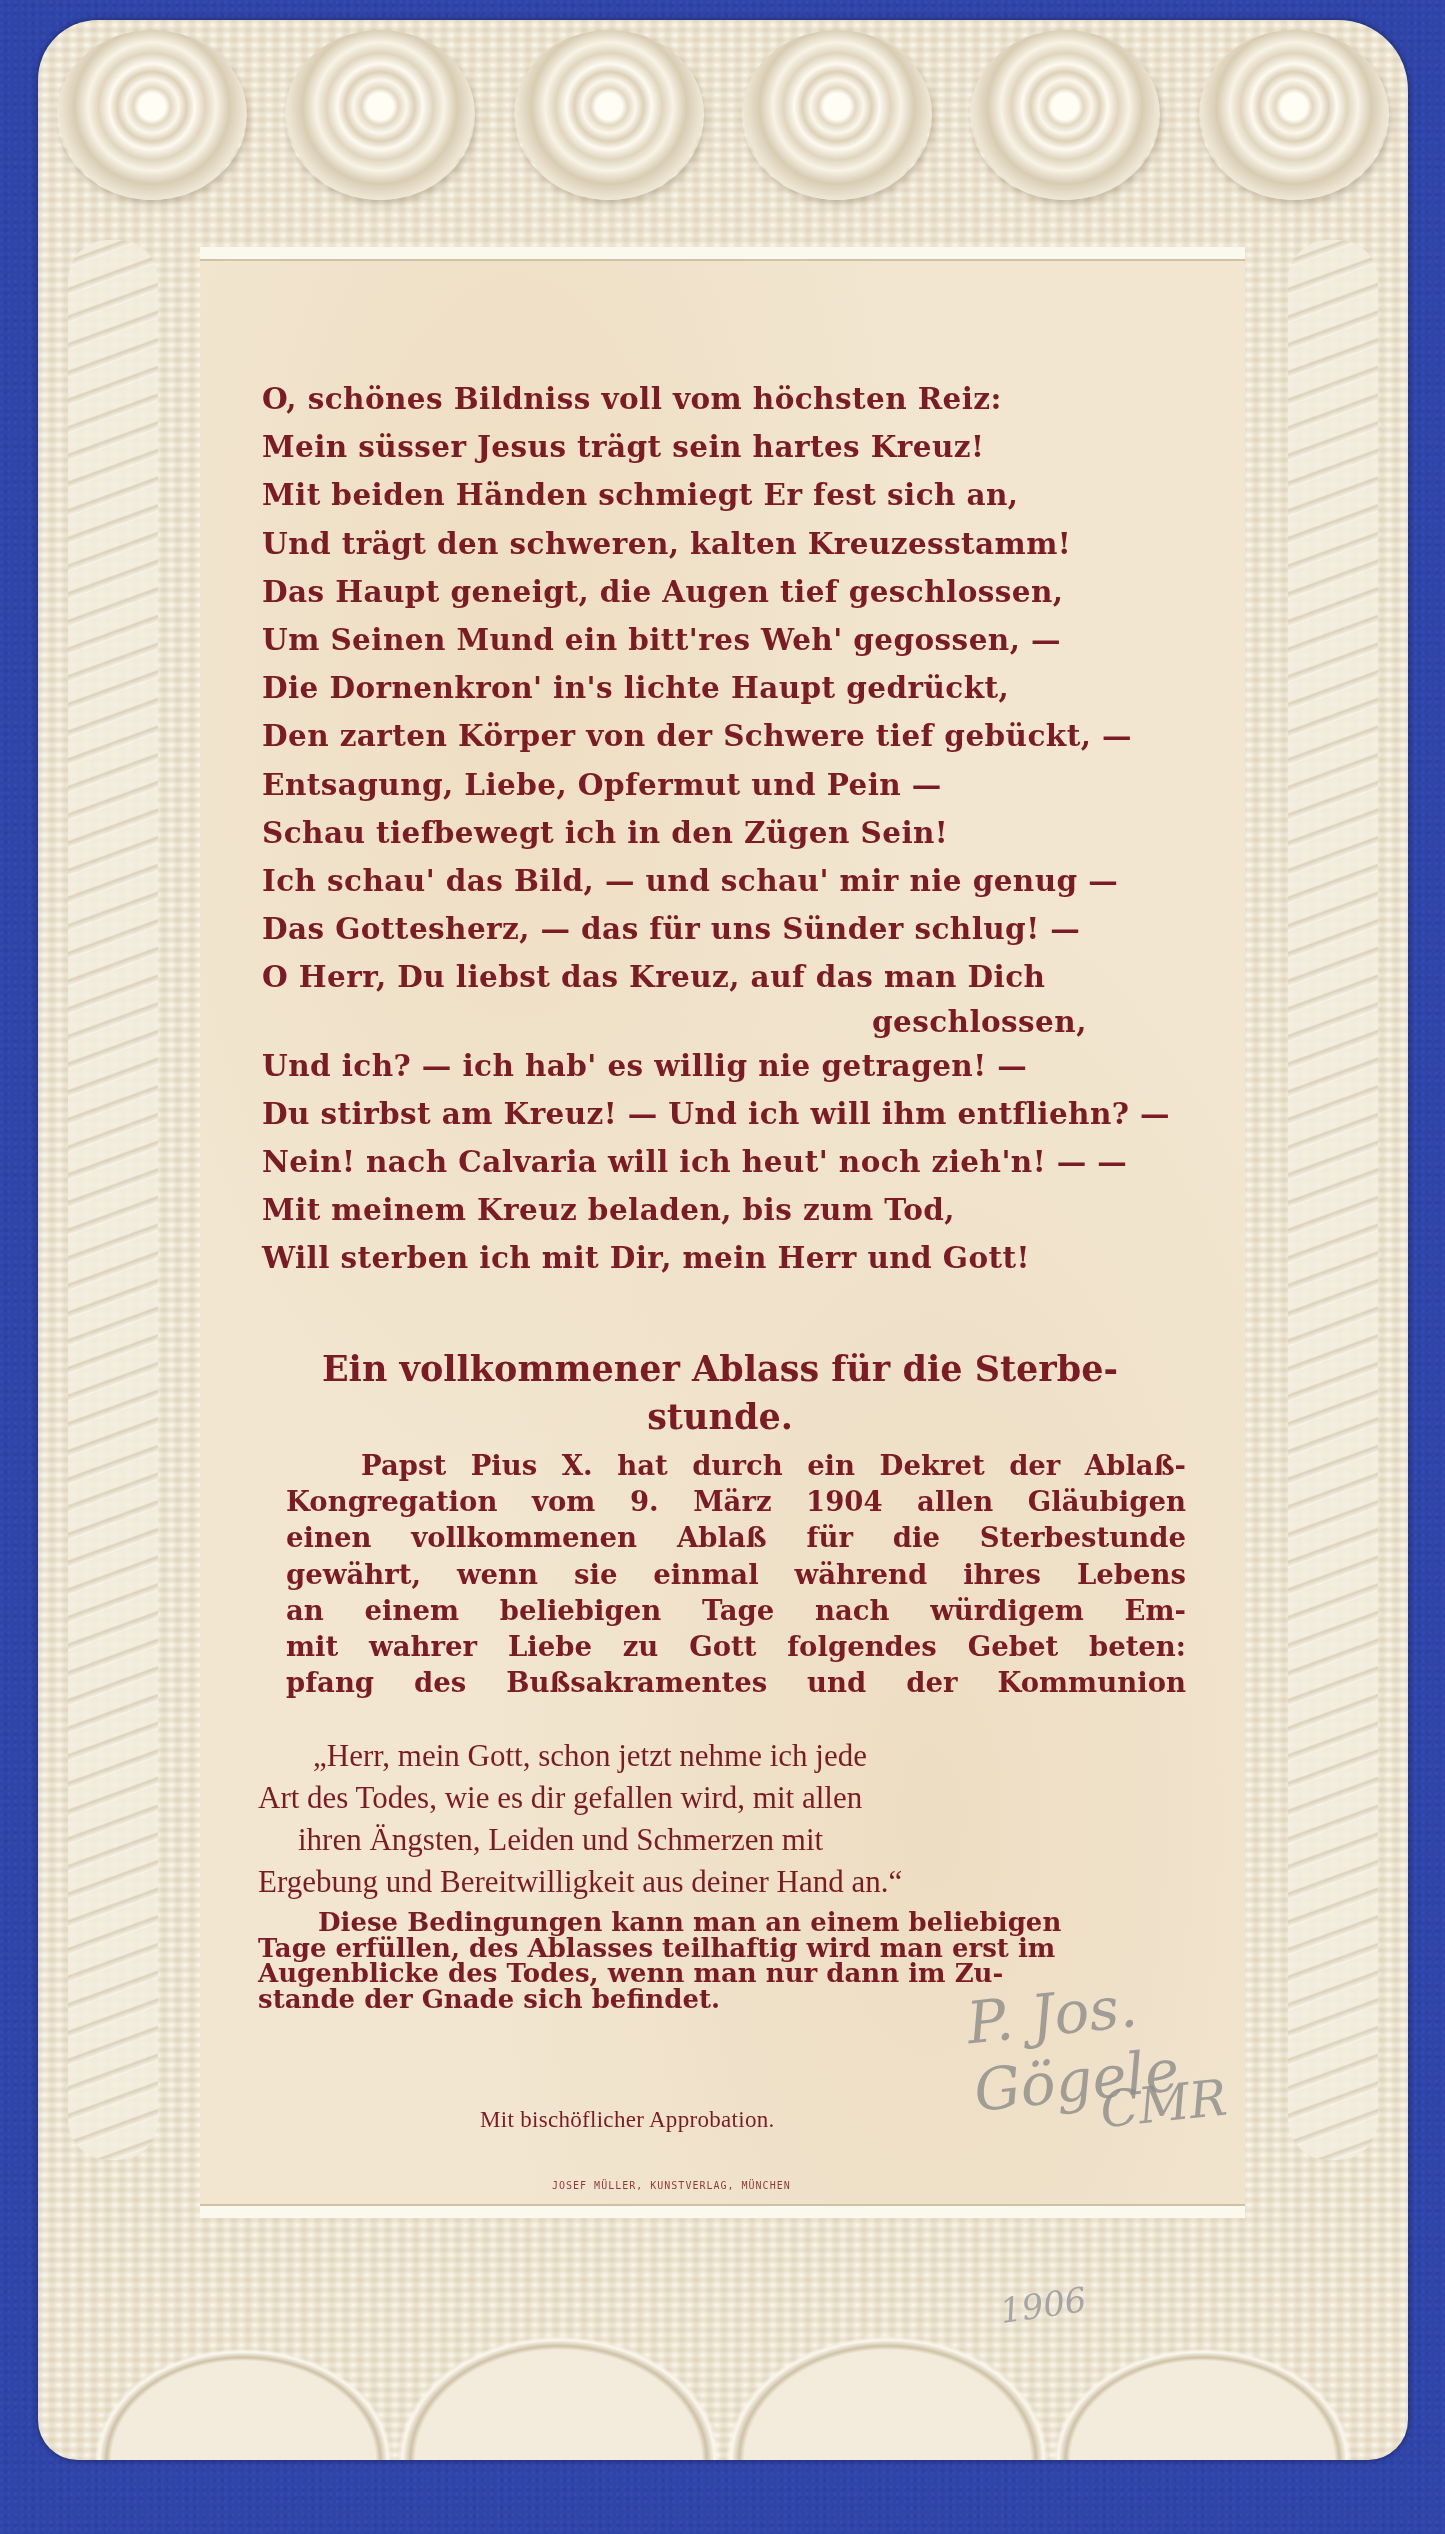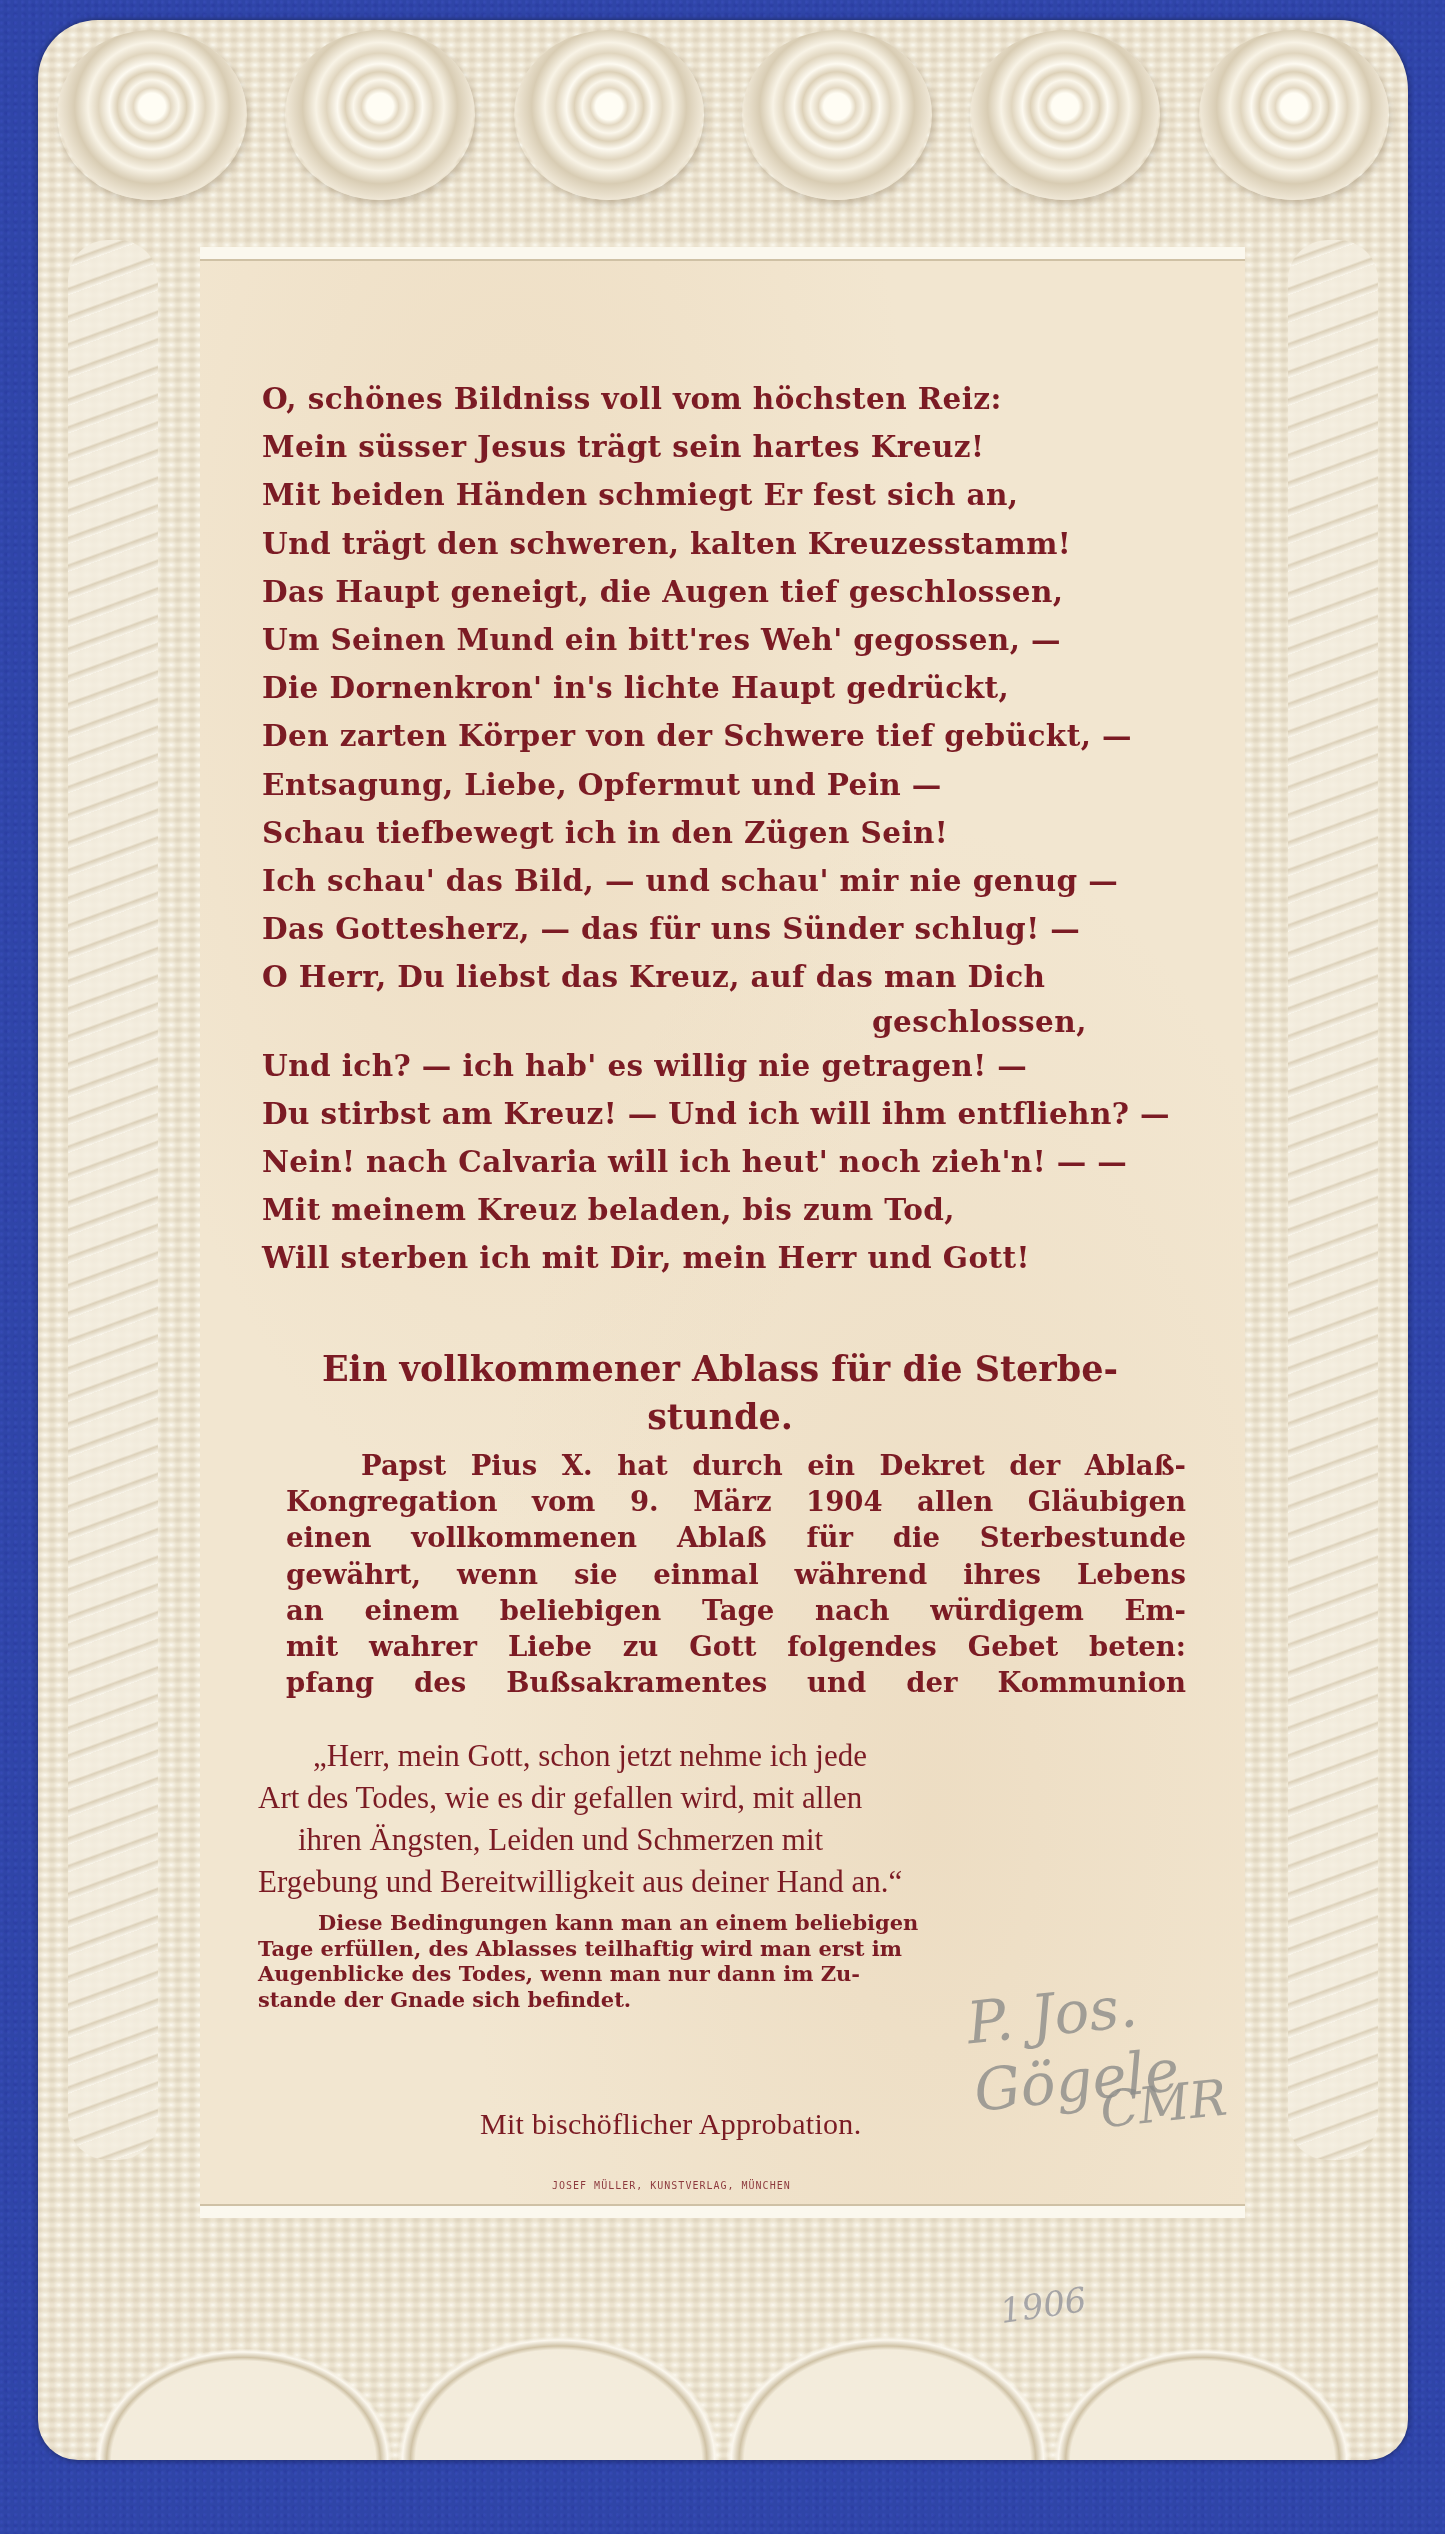--- a/index.html
+++ b/index.html
@@ -167,34 +167,34 @@
     }
     .prayer .p-line { display: block; white-space: nowrap; }
     .prayer .first-indent { padding-left: 55px; }
     .prayer .centered { padding-left: 40px; }
 
     .conditions {
       position: absolute;
       left: 58px;
       top: 1655px;
       width: 900px;
-      font-size: 21px;
+      font-size: 26px;
       line-height: 25.5px;
       color: #7b1b24;
       font-weight: bold;
     }
     .conditions .p-line { display: block; white-space: nowrap; }
     .conditions .first-indent { padding-left: 60px; }
 
     .approbation {
       position: absolute;
       left: 280px;
       top: 1852px;
       font-family: "Liberation Serif", serif;
-      font-size: 30px;
+      font-size: 23px;
       color: #7b1b24;
       letter-spacing: 0.3px;
     }
     .publisher {
       position: absolute;
       left: 345px;
       top: 1925px;
       font-family: "DejaVu Sans Mono", monospace;
       font-size: 10px;
       color: #7b1b24;

